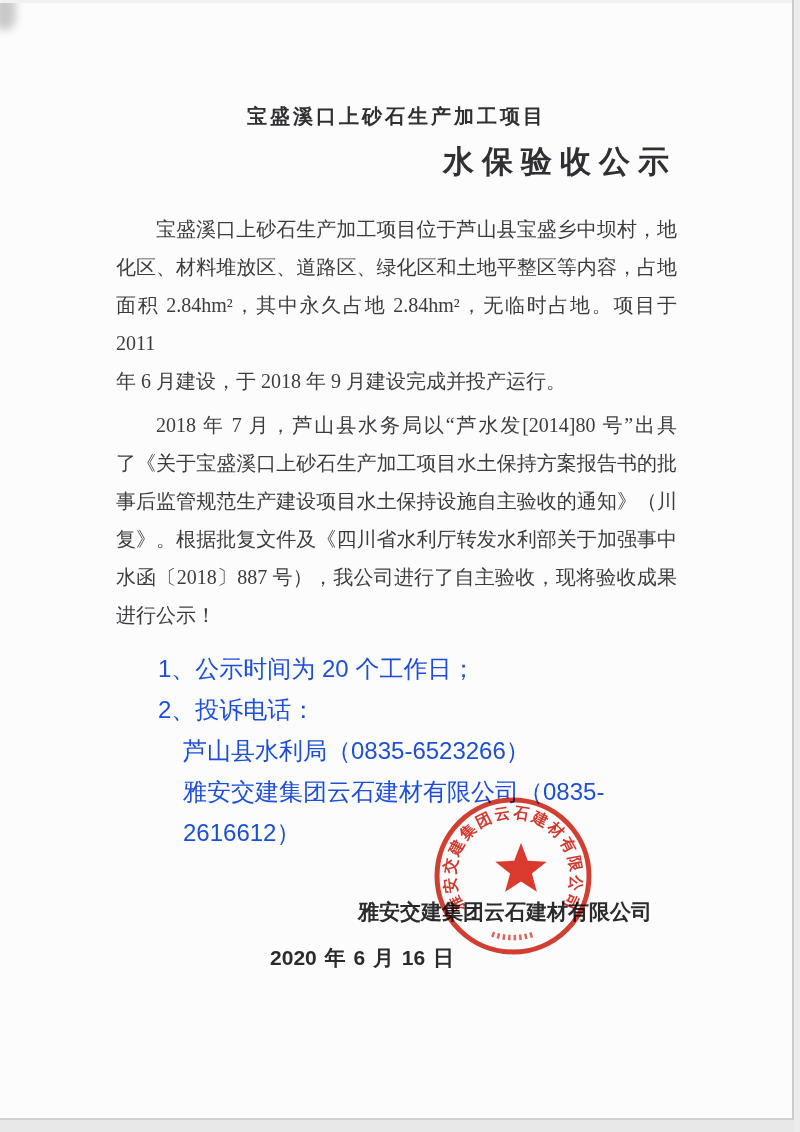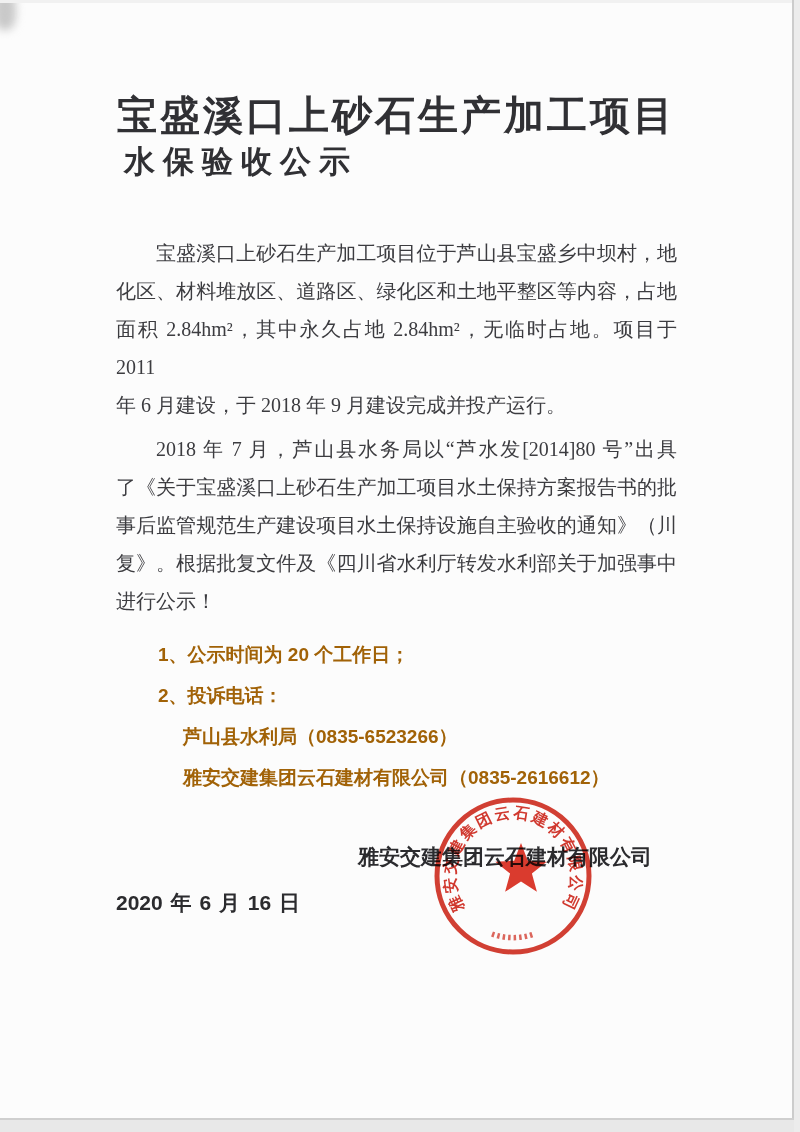--- a/index.html
+++ b/index.html
@@ -6,37 +6,37 @@
   body{width:800px;height:1132px;background:#f4f4f4;font-family:"Liberation Serif",serif;}
   .page{position:relative;width:800px;height:1132px;background:#fcfcfc;overflow:hidden;}
   .page-top-edge{position:absolute;left:0;top:0;width:800px;height:3px;background:#f1f1f1;}
   .page-right-line{position:absolute;top:0;right:6px;width:2px;height:1120px;background:#cccccc;}
   .page-right-strip{position:absolute;top:0;right:0;width:6px;height:1132px;background:#ececec;}
   .page-bottom-line{position:absolute;left:0;bottom:12px;width:794px;height:2px;background:#cfcfcf;}
   .page-bottom-strip{position:absolute;left:0;bottom:0;width:794px;height:12px;background:#e8e8e8;}
   .corner-smudge{position:absolute;left:-6px;top:-8px;width:22px;height:38px;background:#c9c9c9;filter:blur(4px);border-radius:40%;}
 
   .doc{position:absolute;left:116px;top:0;width:561px;color:#3c3c40;}
-  .title1{margin-top:96px;line-height:40px;font-size:40px;font-weight:700;letter-spacing:3px;text-align:center;color:#303034;}
-  .title2{margin-top:6px;line-height:40px;font-size:31px;font-weight:700;letter-spacing:8px;text-indent:8px;text-align:left;color:#303034;}
+  .title1{margin-top:96px;line-height:40px;font-size:20px;font-weight:700;letter-spacing:3px;text-align:center;color:#303034;}
+  .title2{margin-top:6px;line-height:40px;font-size:31px;font-weight:700;letter-spacing:8px;text-indent:8px;text-align:right;color:#303034;}
 
   .para{font-size:20px;line-height:38px;}
-  .para-1{margin-top:52px;}
+  .para-1{margin-top:28px;}
   .para-2{margin-top:6px;}
   .ln{text-align:justify;text-align-last:justify;}
   .ln.ind{text-indent:40px;}
   .ln.short{text-align-last:left;}
 
-  .notice{margin-top:14px;font-family:"Liberation Sans",sans-serif;font-size:19px;font-weight:700;line-height:41px;color:#a16207;}
+  .notice{margin-top:14px;font-family:"Liberation Sans",sans-serif;font-size:24px;font-weight:400;line-height:41px;color:#1d4ed8;}
   .notice .item{padding-left:42px;}
   .notice .phone{padding-left:67px;}
 
   .signoff{font-family:"Liberation Sans",sans-serif;font-size:21px;font-weight:700;line-height:41px;color:#2b2b2e;}
   .sign-company{margin-top:38px;text-align:right;padding-right:25px;}
-  .sign-date{margin-top:5px;text-align:left;padding-right:69px;word-spacing:2px;}
+  .sign-date{margin-top:5px;text-align:center;padding-right:69px;word-spacing:2px;}
 
   .seal{position:absolute;left:432px;top:795px;width:162px;height:162px;mix-blend-mode:multiply;opacity:0.9;}
   .seal text{font-family:"Liberation Sans",sans-serif;font-weight:700;}
 </style>
 </head>
 <body>
 
 <div class="page">
   <div class="corner-smudge"></div>
   <div class="page-top-edge"></div>
@@ -50,20 +50,21 @@
       <div class="ln">化区、材料堆放区、道路区、绿化区和土地平整区等内容，占地</div>
       <div class="ln">面积 2.84hm²，其中永久占地 2.84hm²，无临时占地。项目于 2011</div>
       <div class="ln short">年 6 月建设，于 2018 年 9 月建设完成并投产运行。</div>
     </div>
 
     <div class="para para-2">
       <div class="ln ind">2018 年 7 月，芦山县水务局以“芦水发[2014]80 号”出具</div>
       <div class="ln">了《关于宝盛溪口上砂石生产加工项目水土保持方案报告书的批</div>
       <div class="ln">事后监管规范生产建设项目水土保持设施自主验收的通知》（川</div>
       <div class="ln">复》。根据批复文件及《四川省水利厅转发水利部关于加强事中</div>
+      <div class="ln">水函〔2018〕887 号），我公司进行了自主验收，现将验收成果</div>
       <div class="ln short">进行公示！</div>
     </div>
 
     <div class="notice">
       <div class="item">1、公示时间为 20 个工作日；</div>
       <div class="item">2、投诉电话：</div>
       <div class="phone">芦山县水利局（0835-6523266）</div>
       <div class="phone">雅安交建集团云石建材有限公司（0835-2616612）</div>
     </div>
 

